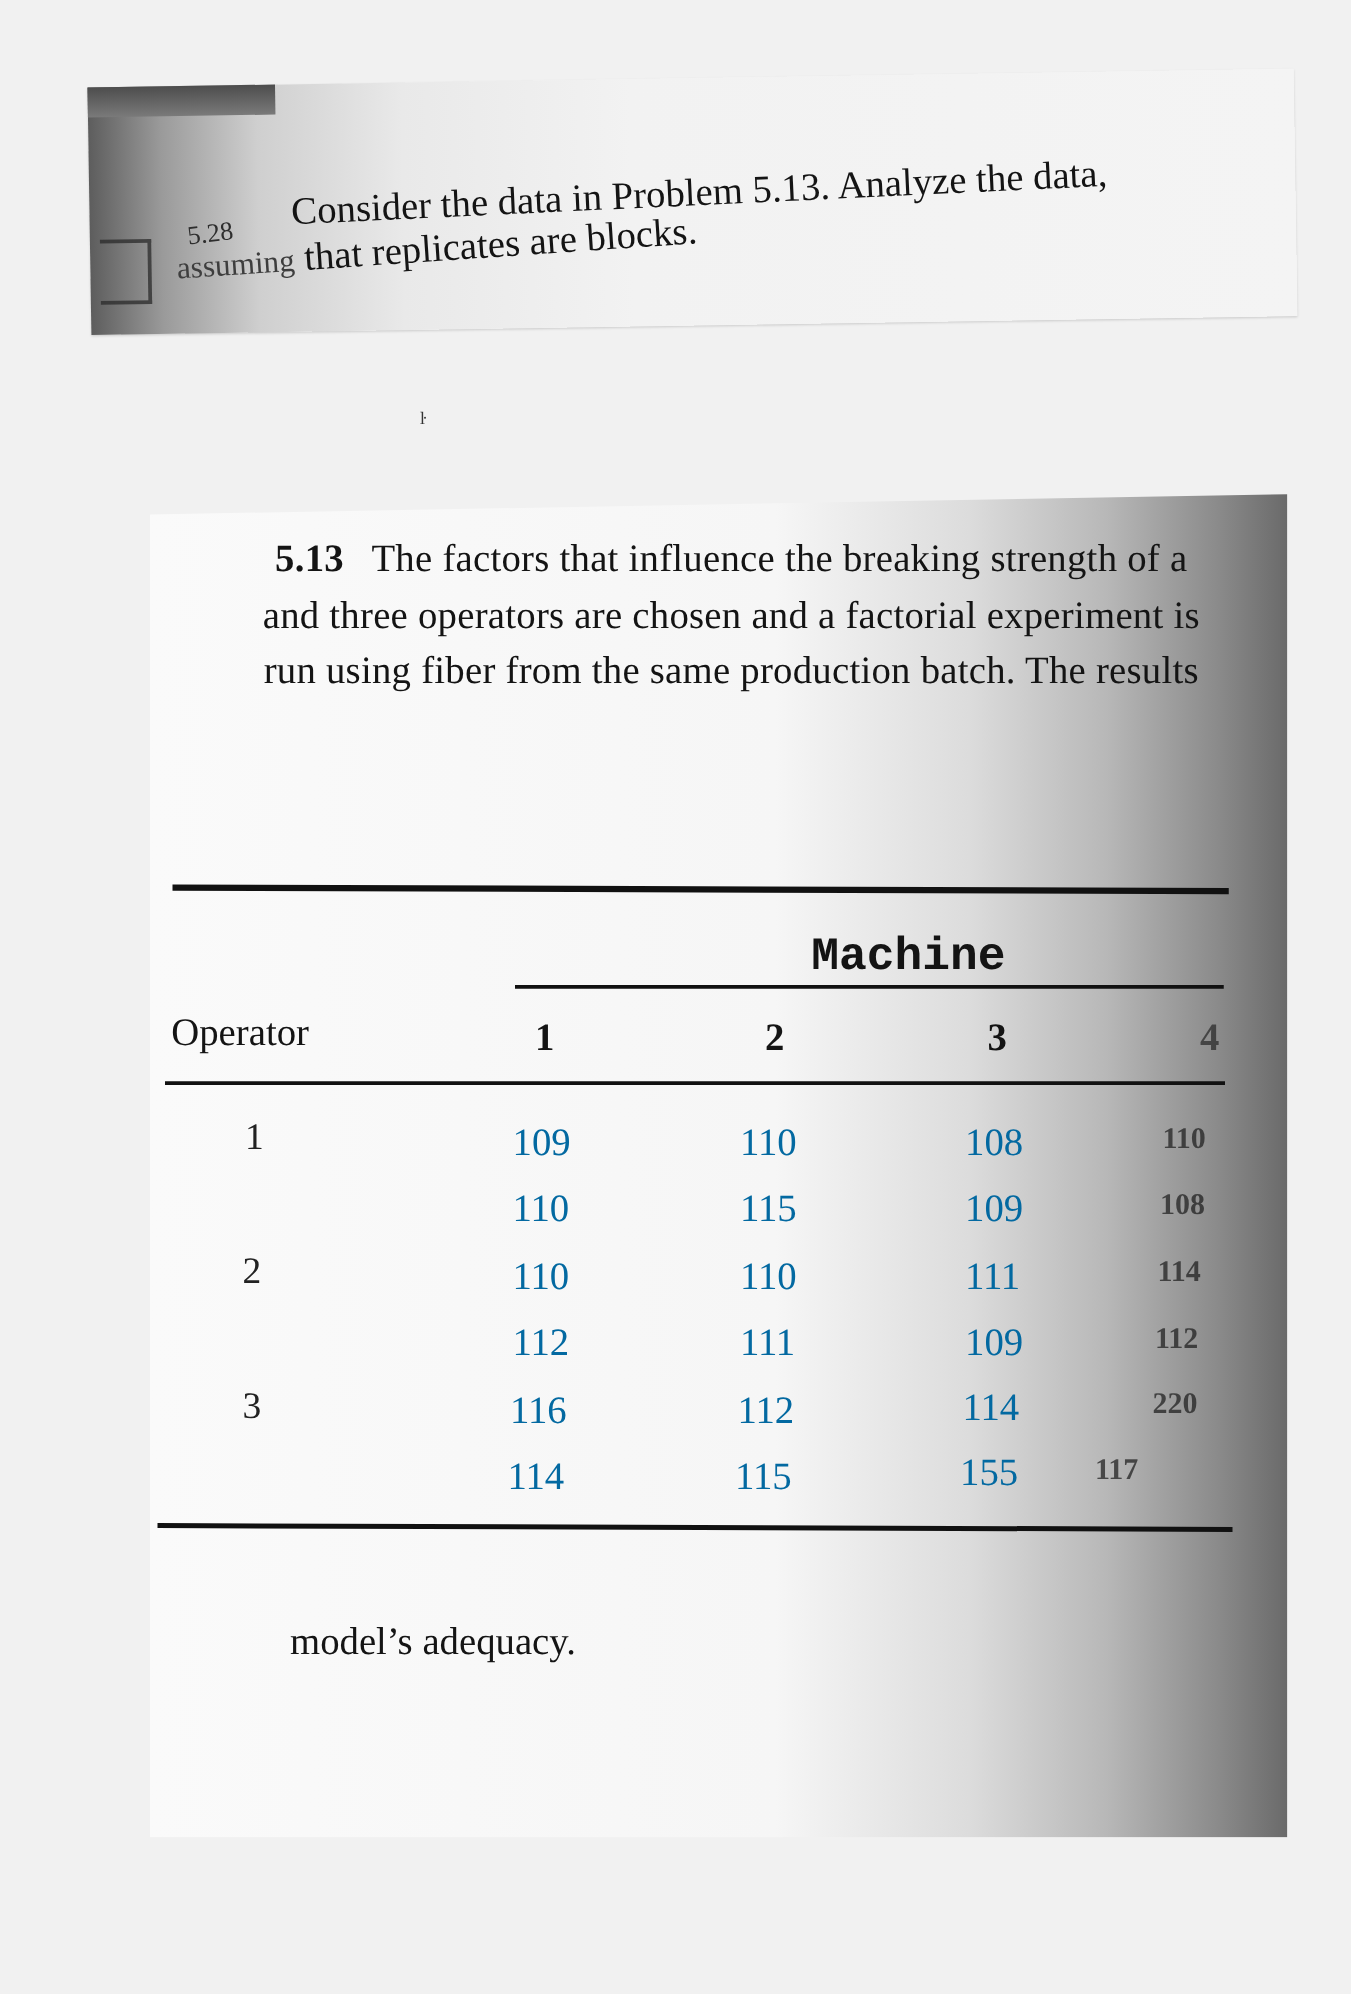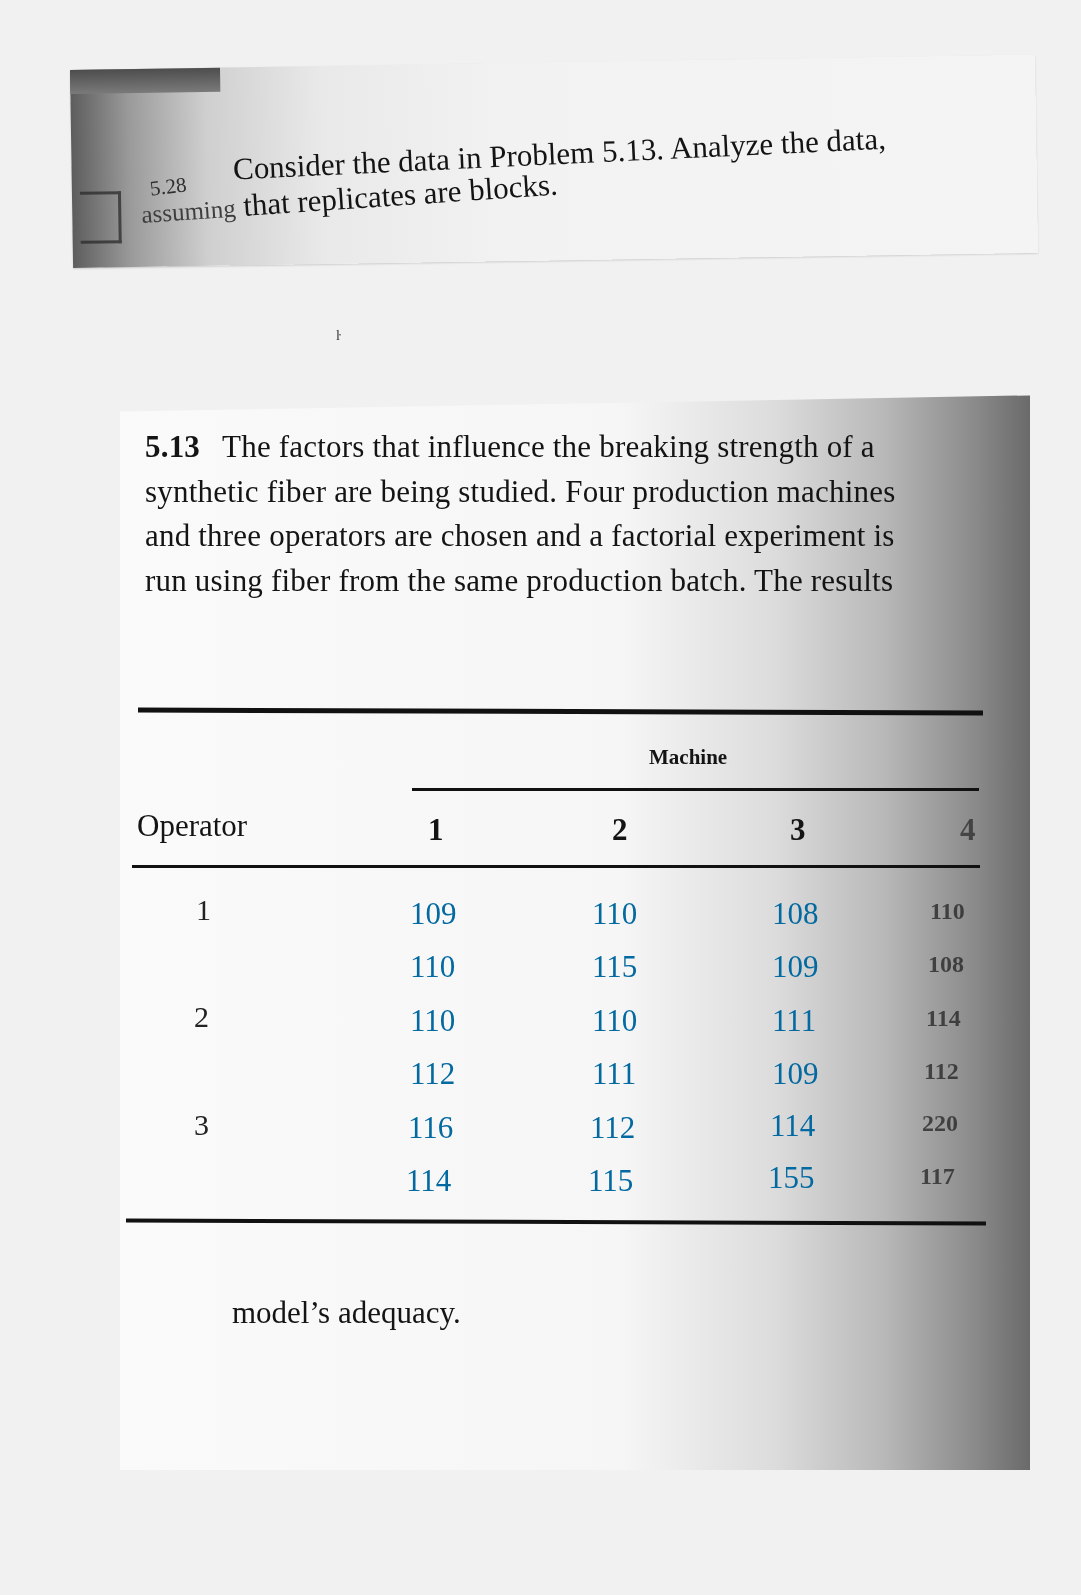--- a/index.html
+++ b/index.html
@@ -95,35 +95,36 @@
       line-height: 44.5px;
     }
     .main-text .num {
       font-weight: bold;
       margin-right: 22px;
     }
     .main-text .line {
       display: block;
       white-space: nowrap;
       letter-spacing: 0.2px;
+      text-align: center;
     }
     
     .rule {
       position: absolute;
       background: #111;
     }
     .rule.top    { left: 138px; top: 709px; width: 845px; height: 5px; transform: rotate(0.2deg); }
     .rule.mid    { left: 412px; top: 788px; width: 567px; height: 3px; }
     .rule.head   { left: 132px; top: 865px; width: 848px; height: 3px; }
     .rule.bottom { left: 126px; top: 1220px; width: 860px; height: 4px; transform: rotate(0.2deg); }
 
     .th-machine {
       position: absolute;
       left: 649px; top: 745px;
-      font-size: 21px; font-weight: bold;
+      font-size: 37px; font-weight: bold; font-family: Liberation Mono, monospace;
     }
     .th-operator {
       position: absolute;
       left: 137px; top: 808px;
       font-size: 31px; font-weight: normal;
     }
     .th-col {
       position: absolute;
       top: 812px;
       font-size: 31px; font-weight: bold;
@@ -161,21 +162,20 @@
   <span class="p528-line1">Consider the data in Problem 5.13. Analyze the data,</span>
   <span class="p528-line2"><span class="faded">assuming</span><span> that replicates are blocks.</span></span>
 </div>
 
 <span class="stray-mark">ŀ</span>
 
 <div class="clip-main"></div>
 
 <div class="main-text">
   <span class="line"><span class="num">5.13</span><span>The factors that influence the breaking strength of a</span></span>
-  <span class="line">synthetic fiber are being studied. Four production machines</span>
   <span class="line">and three operators are chosen and a factorial experiment is</span>
   <span class="line">run using fiber from the same production batch. The results</span>
 </div>
 
 <div class="rule top"></div>
 <span class="th-machine">Machine</span>
 <div class="rule mid"></div>
 <span class="th-operator">Operator</span>
 <span class="th-col" style="left:428px">1</span>
 <span class="th-col" style="left:612px">2</span>
@@ -204,19 +204,19 @@
 <span class="cell dark" style="left:924px; top:1058px">112</span>
 
 <span class="op-label" style="left:194px; top:1108px">3</span>
 <span class="cell" style="left:408px; top:1110px">116</span>
 <span class="cell" style="left:590px; top:1110px">112</span>
 <span class="cell" style="left:770px; top:1108px">114</span>
 <span class="cell dark" style="left:922px; top:1110px">220</span>
 <span class="cell" style="left:406px; top:1163px">114</span>
 <span class="cell" style="left:588px; top:1163px">115</span>
 <span class="cell" style="left:768px; top:1160px">155</span>
-<span class="cell dark" style="left:920px; top:1163px">117</span>
+<span class="cell dark" style="left:876px; top:1163px">117</span>
 
 <div class="rule bottom"></div>
 
 <div class="parts">
   <span class="cont">model’s adequacy.</span>
 </div>
 
 </body></html>

